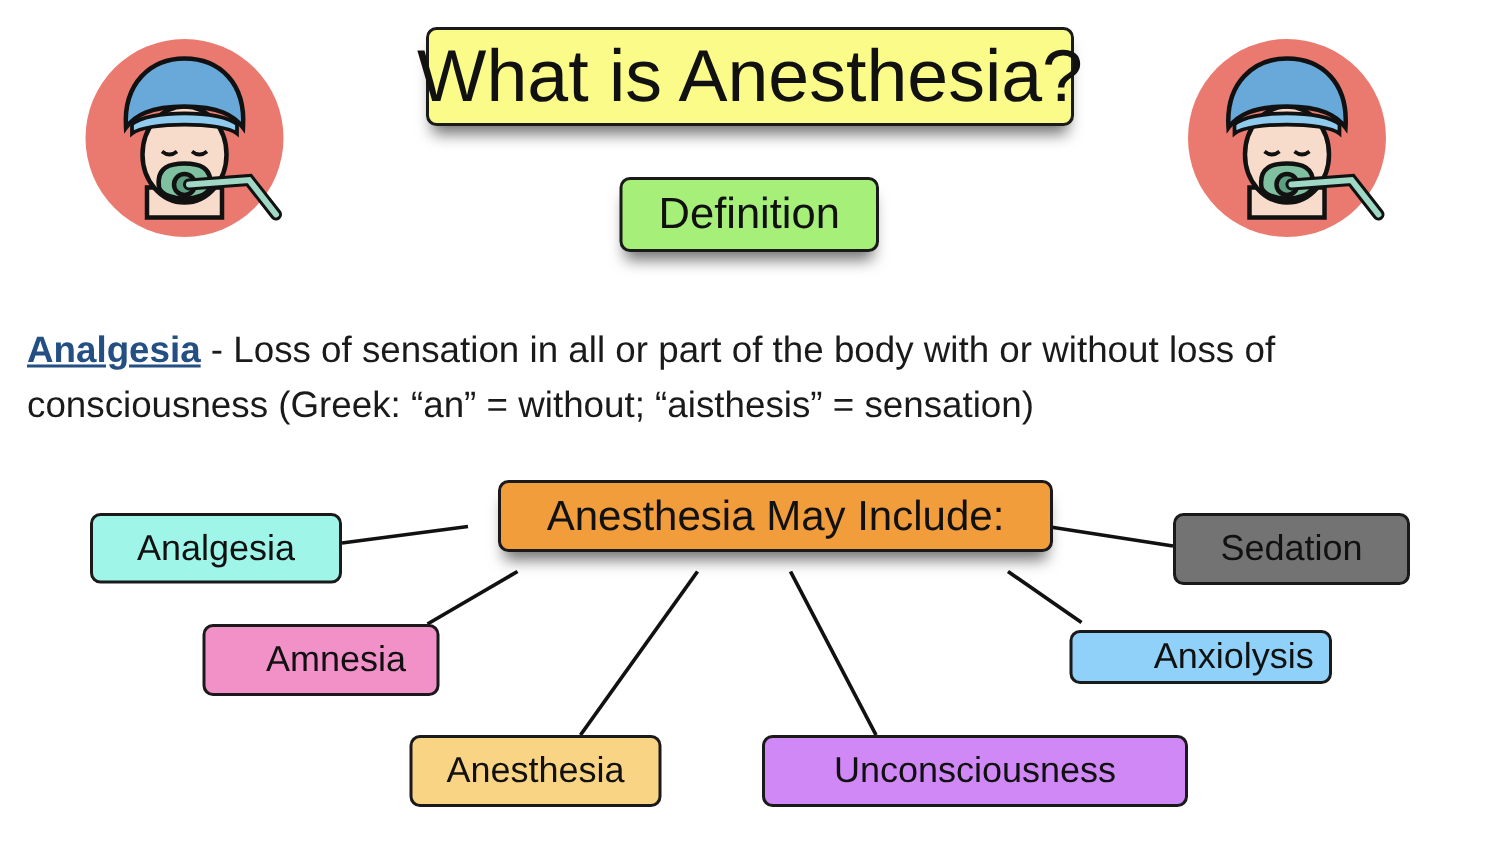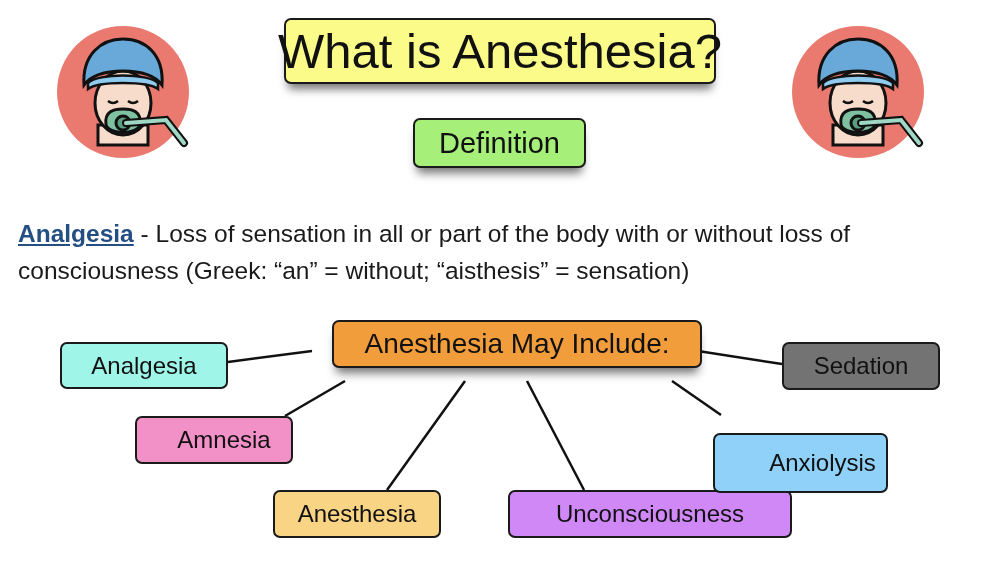--- a/index.html
+++ b/index.html
@@ -74,18 +74,18 @@
 </div>
 <div class="box" style="left:135px; top:416px; width:158px; height:48px; background:#f290c8;padding-left:20px;">
   <span>Amnesia</span>
 </div>
 <div class="box" style="left:273px; top:490px; width:168px; height:48px; background:#f9d484;">
   <span>Anesthesia</span>
 </div>
 <div class="box" style="left:508px; top:490px; width:284px; height:48px; background:#cf88f5;">
   <span>Unconsciousness</span>
 </div>
-<div class="box" style="left:713px; top:433px; width:175px; height:60px; background:#8fd1f9;padding-left:44px;">
+<div class="box" style="left:713px; top:420px; width:175px; height:36px; background:#8fd1f9;padding-left:44px;">
   <span>Anxiolysis</span>
 </div>
 <div class="box" style="left:782px; top:342px; width:158px; height:48px; background:#737373;text-align:right;">
   <span>Sedation</span>
 </div>
 
 </body></html>

